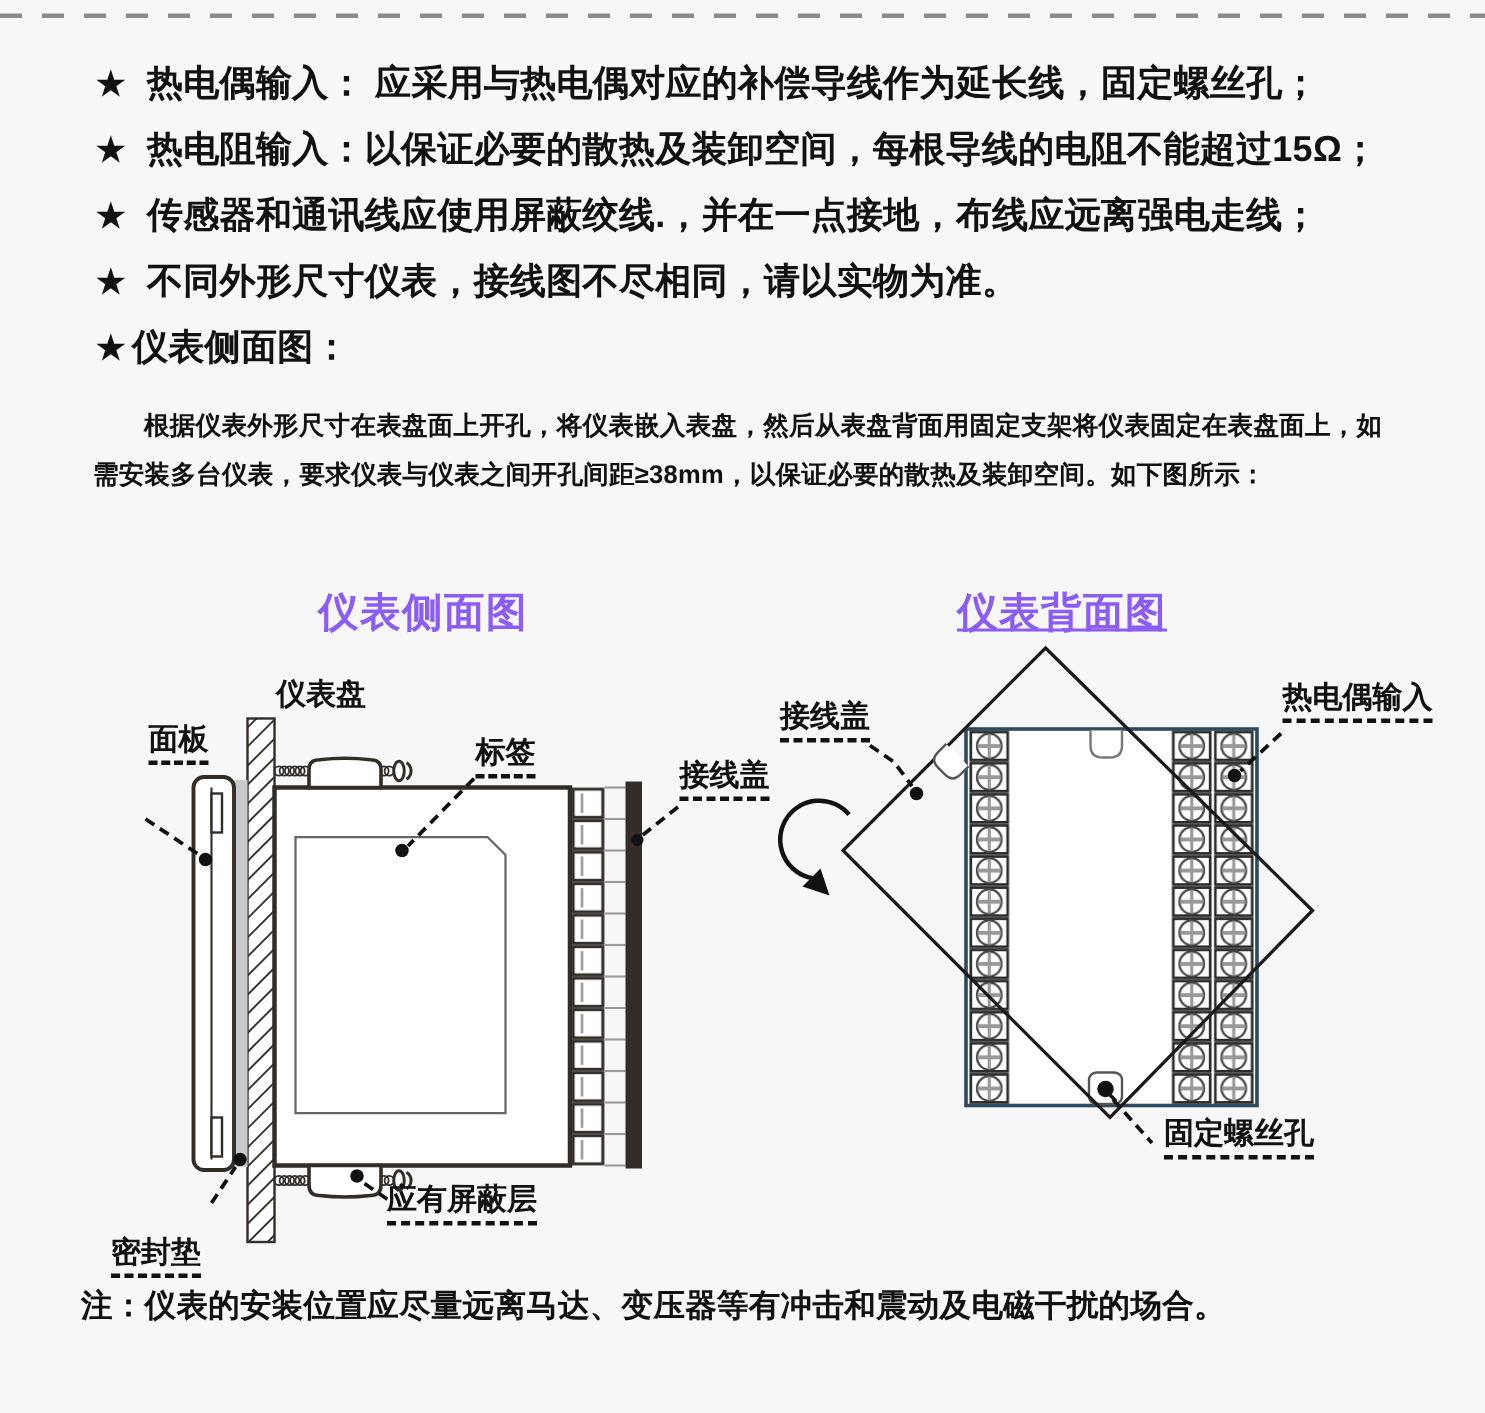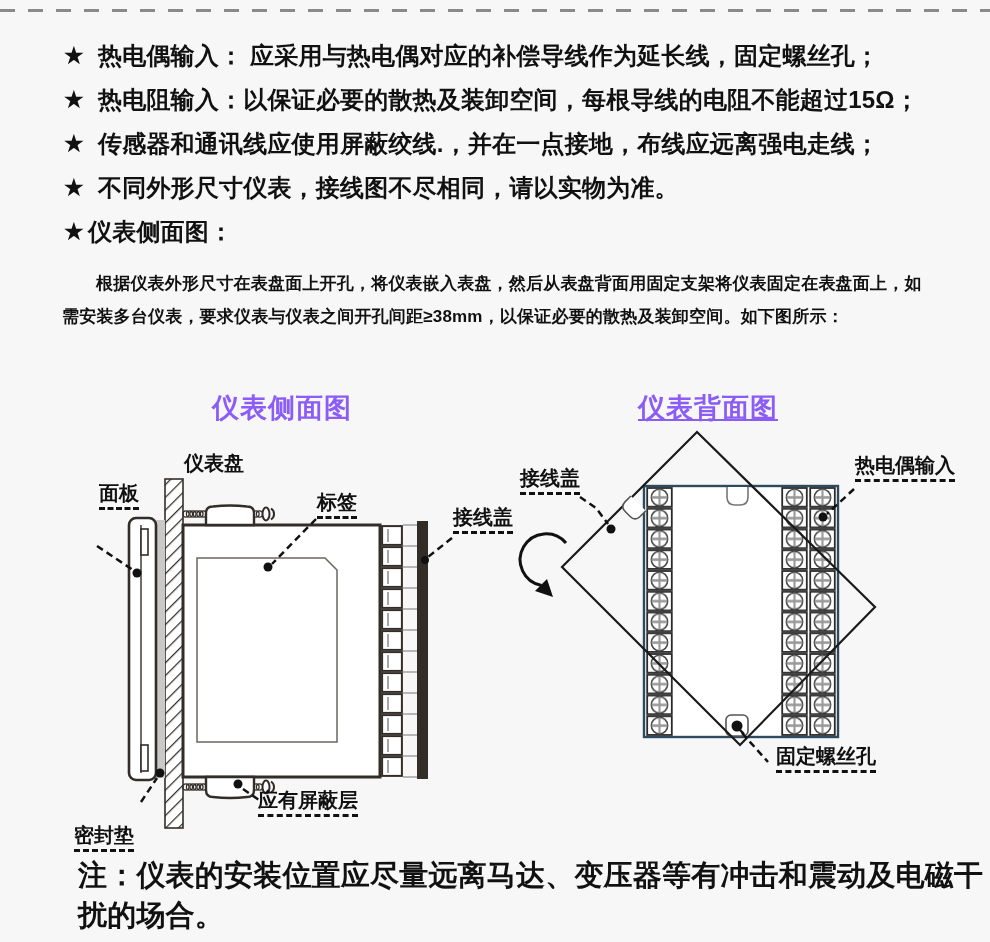--- a/index.html
+++ b/index.html
@@ -31,22 +31,22 @@
   }
   .fig-title.left{left:192px;}
   .fig-title.right{left:618px;text-decoration:underline;}
   .dlabel{
     position:absolute;font-size:20px;font-weight:700;color:#111;
     line-height:22px;white-space:nowrap;
   }
   .dlabel.u{border-bottom:3px dashed #111;padding-bottom:3px;}
   .diagram-svg{position:absolute;left:0;top:0;}
   .note{
-    position:absolute;left:78px;top:856px;width:910px;
-    font-size:29px;font-weight:700;letter-spacing:0.2px;
+    position:absolute;left:54px;top:856px;width:910px;
+    font-size:21px;font-weight:700;letter-spacing:0.2px;
   }
 </style>
 </head>
 <body>
 
 <div class="page">
 
   <div class="top-dashes"></div>
 
   <div class="bullets">

